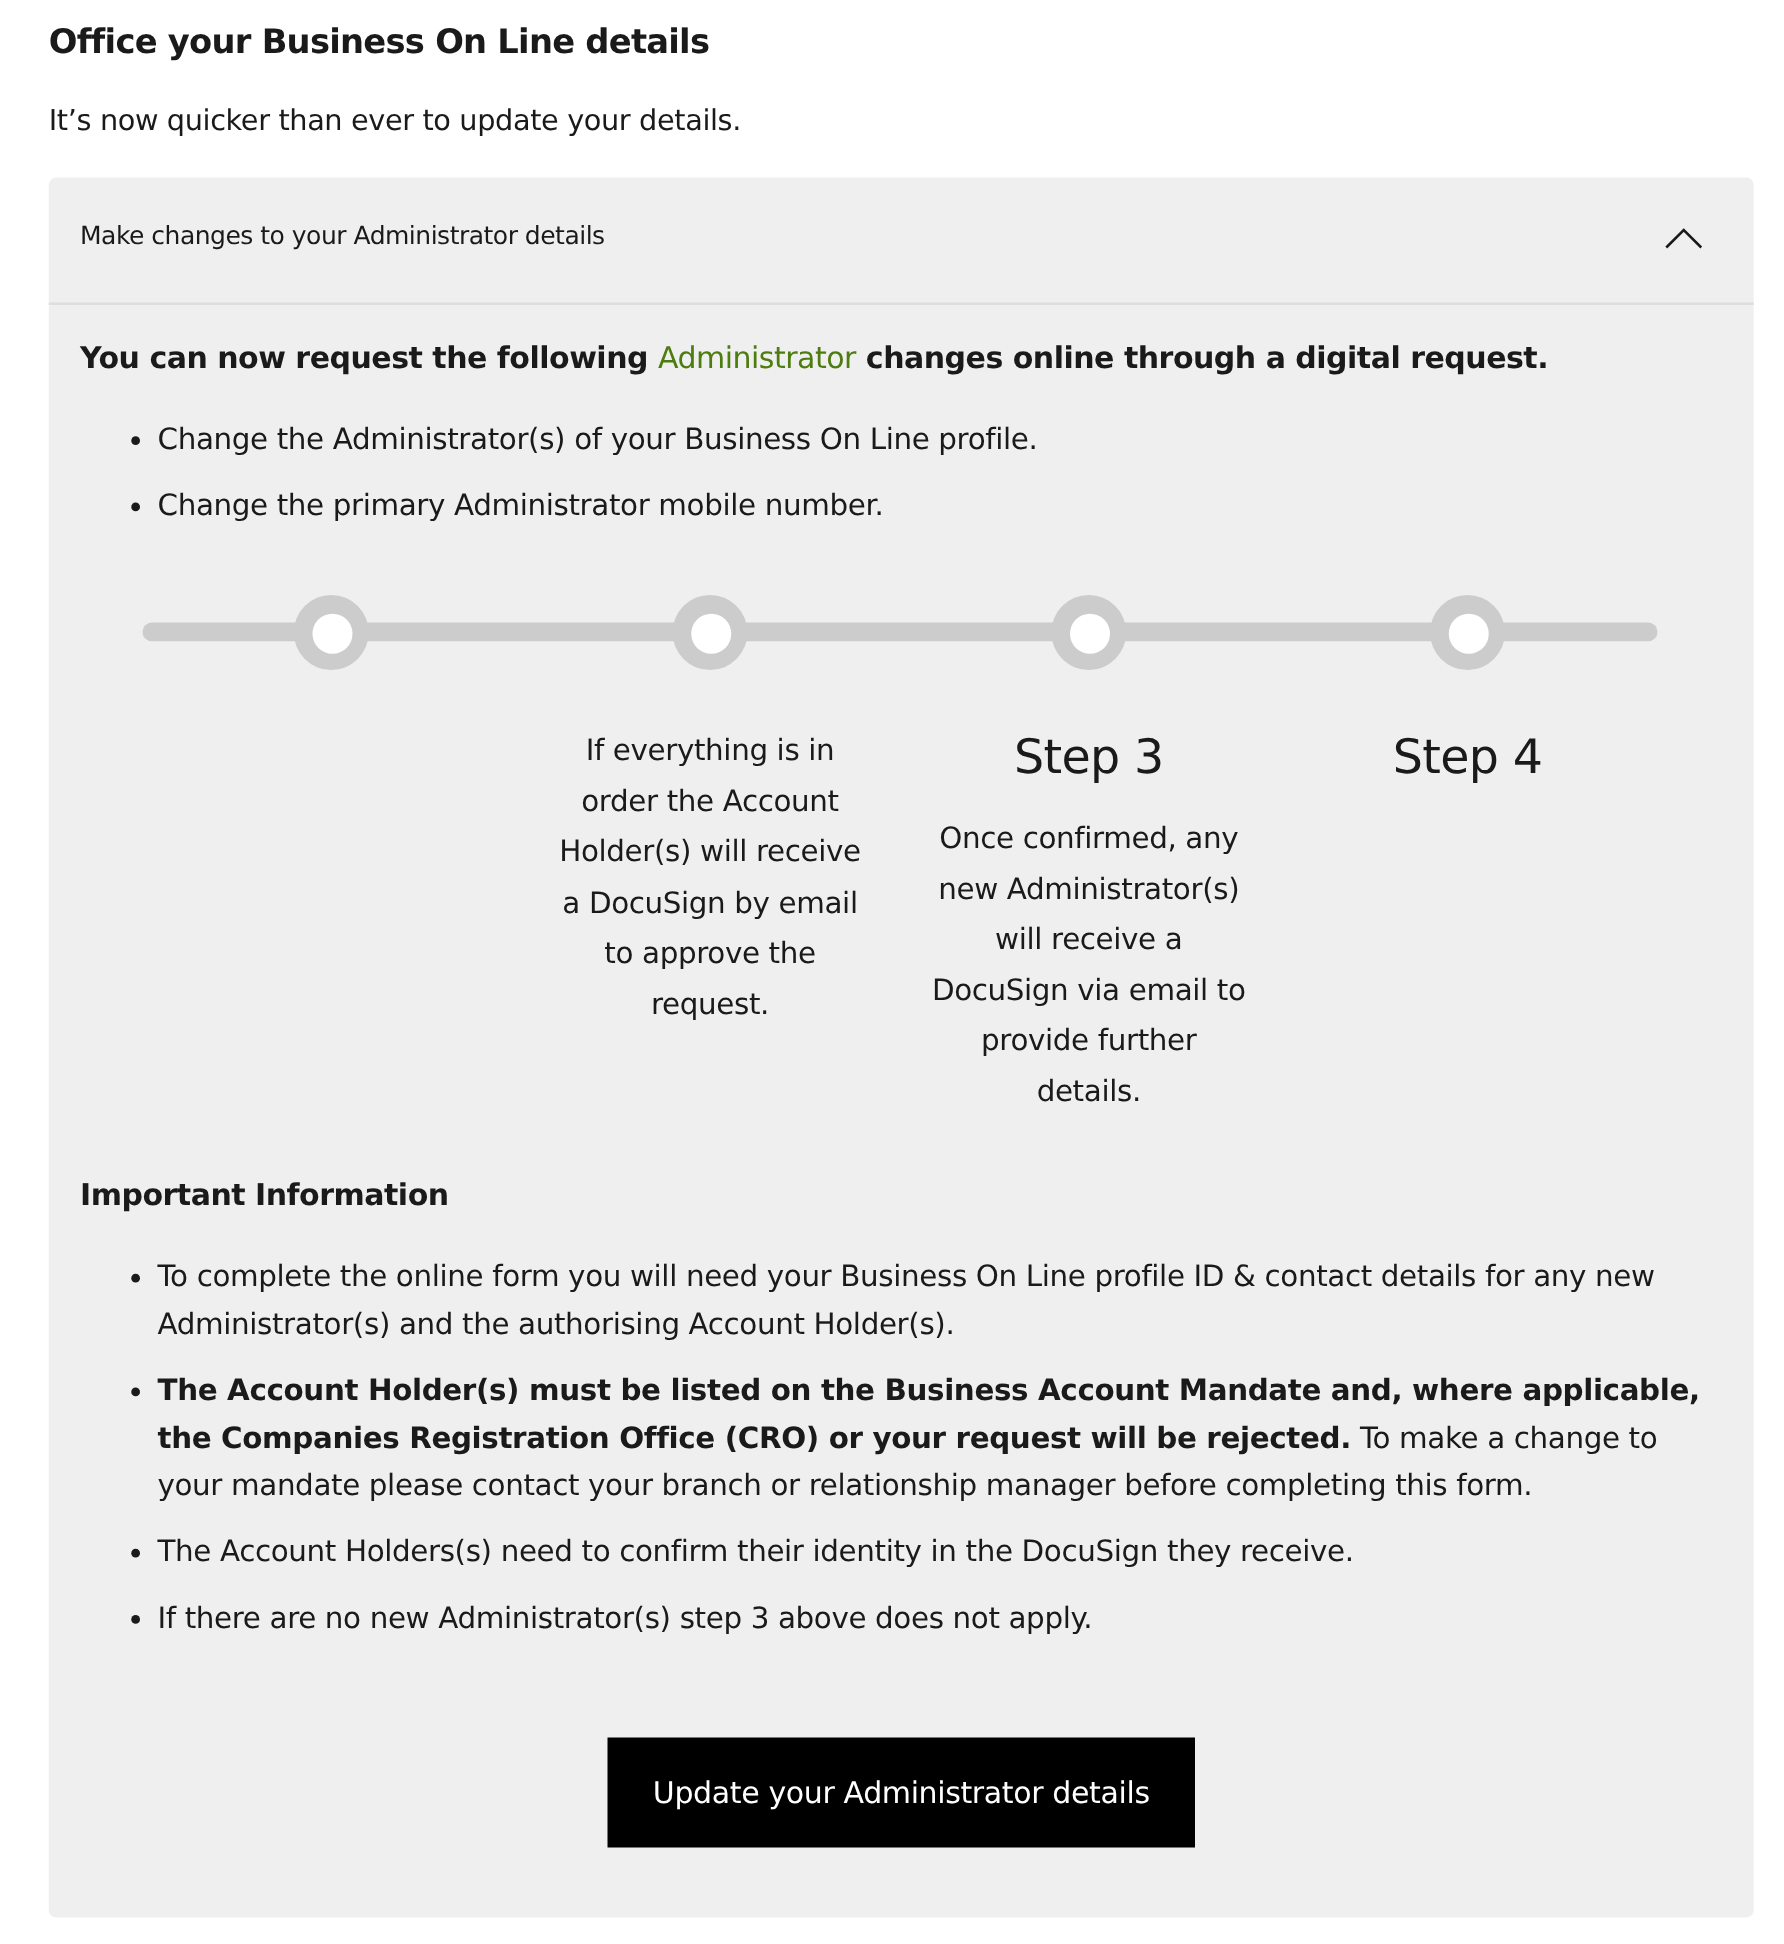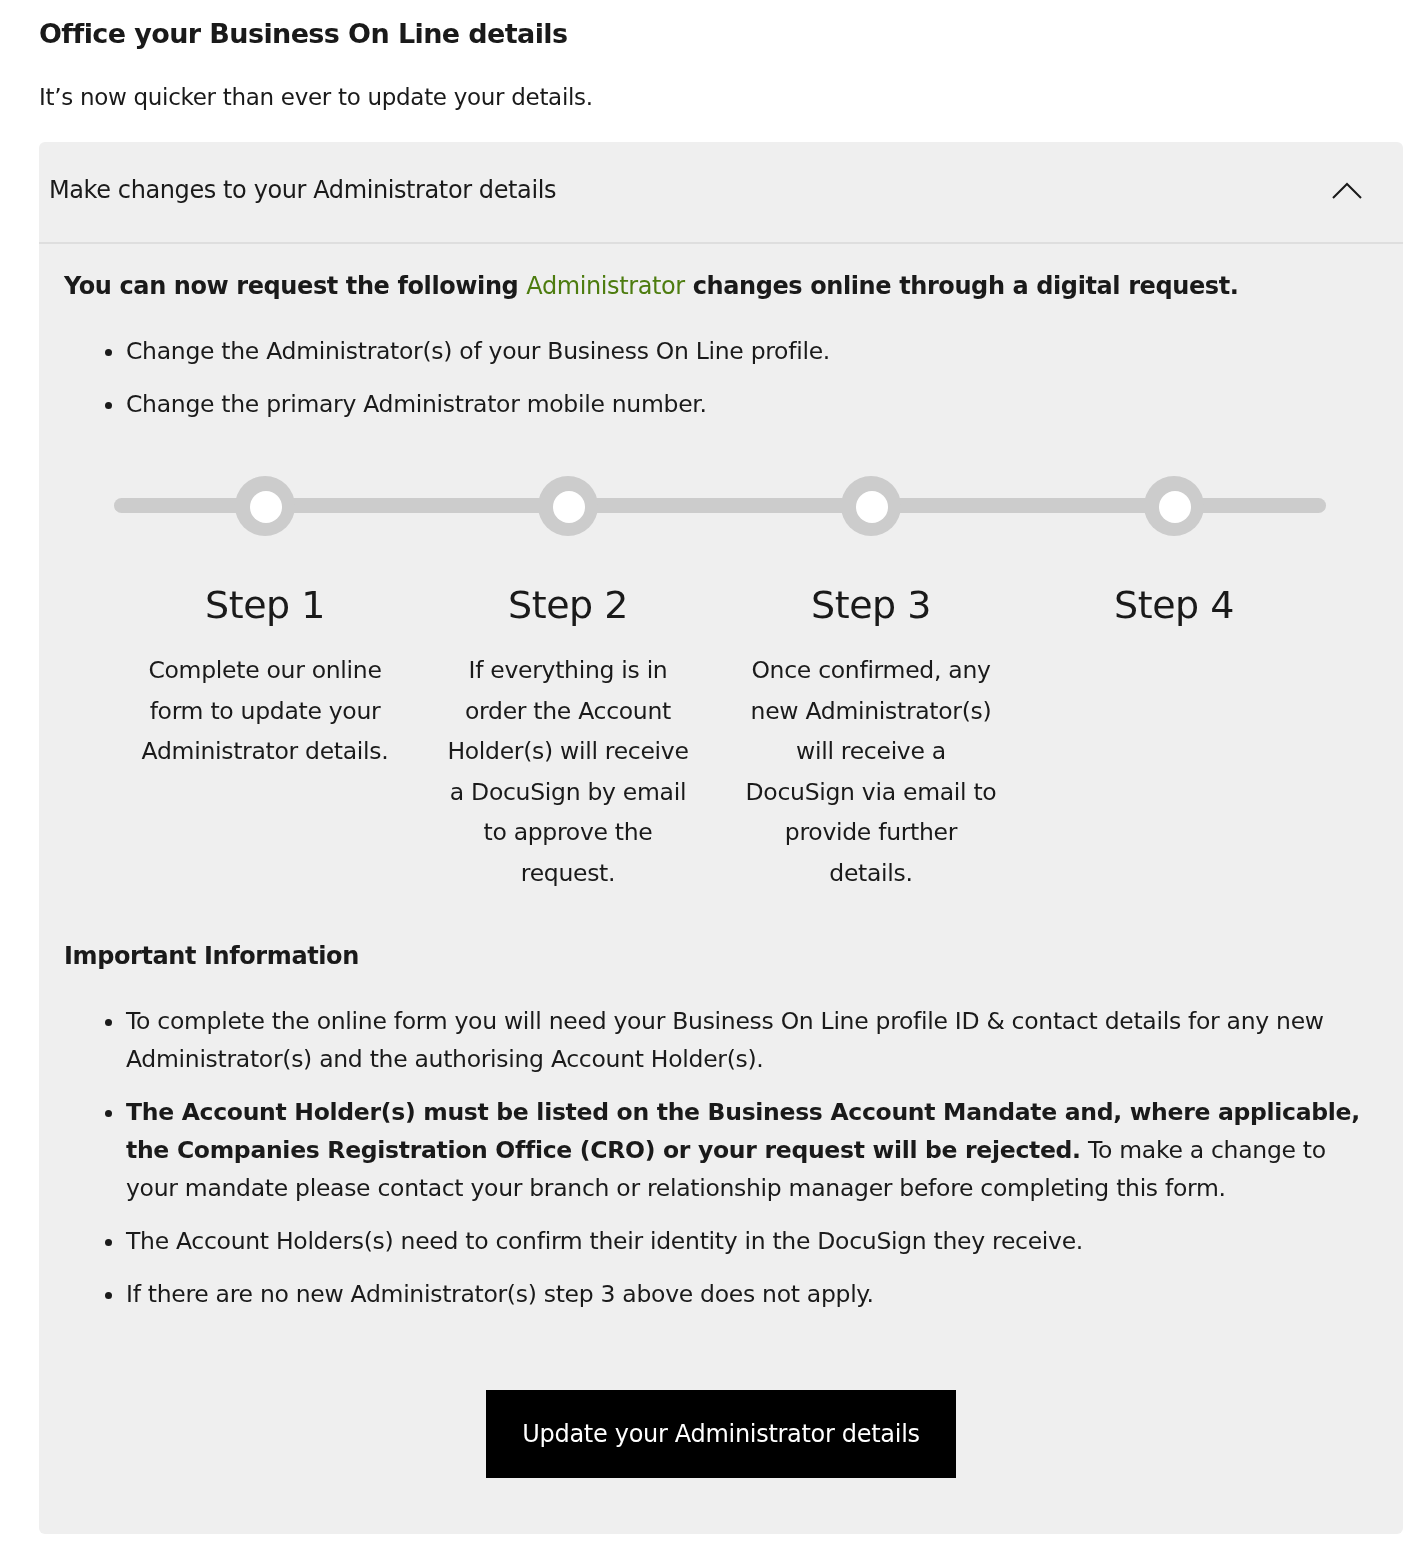--- a/index.html
+++ b/index.html
@@ -16,21 +16,21 @@
     font-size: 23px; letter-spacing: -0.3px;
   }
   .accordion {
     position: absolute; left: 39px; top: 142px; width: 1364px; height: 1392px;
     background: #efefef; border-radius: 6px;
   }
   .acc-header {
     height: 100px; border-bottom: 2px solid #dedede; position: relative; cursor: pointer;
   }
   .acc-title {
-    position: absolute; left: 10px; top: 34px; font-size: 24px; letter-spacing: -0.4px;
+    position: absolute; left: 25px; top: 34px; font-size: 20px; letter-spacing: -0.4px;
   }
   .chev {
     position: absolute; right: 38px; top: 36px; width: 36px; height: 24px;
   }
   .lead {
     position: absolute; left: 25px; top: 130px; font-size: 24px; font-weight: bold;
     letter-spacing: -0.4px; margin: 0;
   }
   .link { color: #4d7c0f; cursor: pointer; }
   .lead .link { font-weight: normal; }
@@ -97,26 +97,21 @@
 
   <div class="stepper">
     <div class="track"></div>
     <div class="node" style="left:121px"></div>
     <div class="node" style="left:424px"></div>
     <div class="node" style="left:727px"></div>
     <div class="node" style="left:1030px"></div>
   </div>
 
   <div class="steps">
-    <div class="step" style="left:16px">
-      <p class="step-title">Step 1</p>
-      <p class="step-desc" style="padding:0 10px">Complete our online form to update your Administrator details.</p>
-    </div>
     <div class="step" style="left:319px">
-      <p class="step-title">Step 2</p>
       <p class="step-desc" style="padding:0 8px">If everything is in order the Account Holder(s) will receive a DocuSign by email to approve the request.</p>
     </div>
     <div class="step" style="left:622px">
       <p class="step-title">Step 3</p>
       <p class="step-desc" style="padding:0 6px">Once confirmed, any new Administrator(s) will receive a DocuSign via email to provide further details.</p>
     </div>
     <div class="step" style="left:925px">
       <p class="step-title">Step 4</p>
     </div>
   </div>

